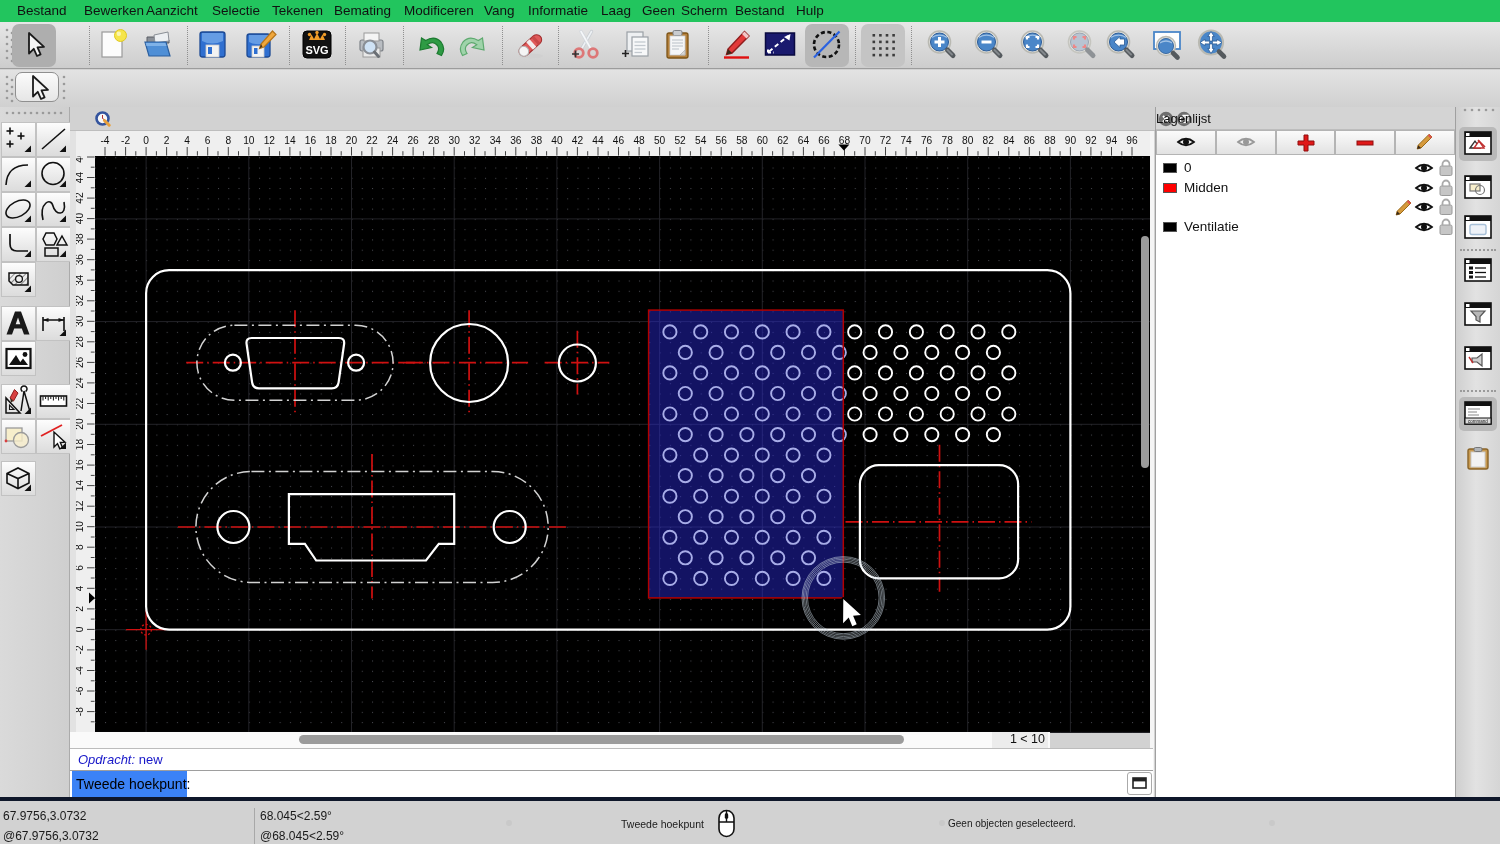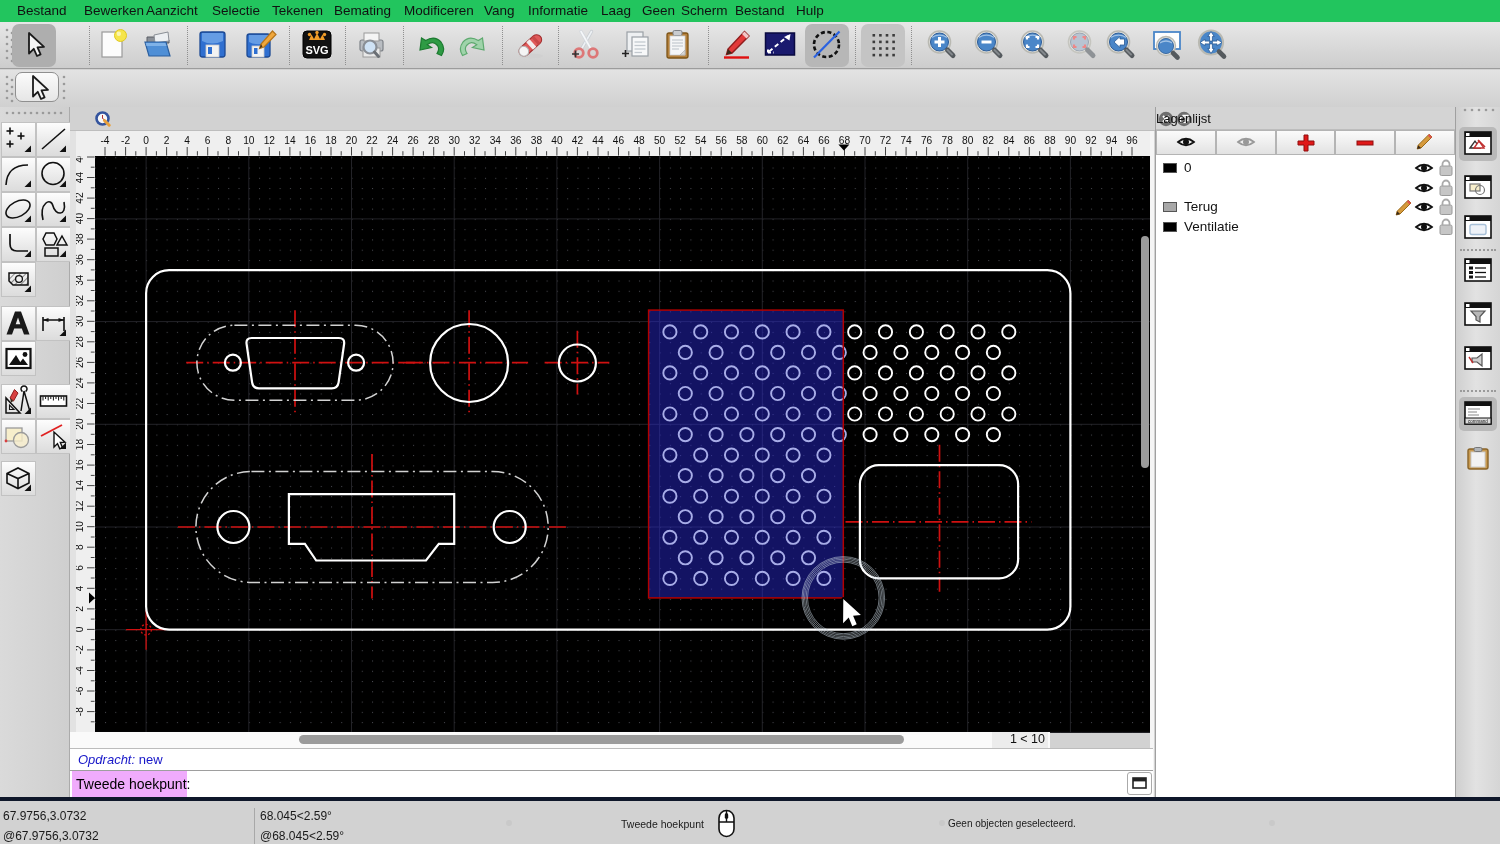--- a/index.html
+++ b/index.html
@@ -848,21 +848,21 @@
   </div>
 <div class="abs" style="left:299px;top:735px;width:605px;height:9px;background:#9b9b9b;border-radius:4.5px;z-index:6"></div>
 <div class="abs" style="left:1150px;top:131px;width:4px;height:666px;background:#f5f5f5"></div>
 <div id="botstrip" class="abs">
     <div id="zoomlbl">1 &lt; 10</div>
   </div>
 <div id="cmdhist" class="abs">
     <span style="position:absolute;left:8px;top:3px;color:#1616c8"><i>Opdracht:</i> new</span>
   </div>
 <div id="cmdrow" class="abs">
-    <span style="position:absolute;left:2px;top:0;width:115px;height:26px;background:#f0abfc;padding:5px 0 0 4px;white-space:nowrap">Tweede hoekpunt:</span>
+    <span style="position:absolute;left:2px;top:0;width:115px;height:26px;background:#3b82f6;padding:5px 0 0 4px;white-space:nowrap">Tweede hoekpunt:</span>
     <span style="position:absolute;right:1px;top:1px;width:25px;height:23px;border:1px solid #aaa;border-radius:3px;background:#fff">
       <svg style="position:absolute;left:4px;top:4px;" width="16" height="14">
         <rect x="1" y="1" width="13" height="10" fill="#fff" stroke="#222" stroke-width="1.6"></rect>
         <rect x="1" y="1" width="13" height="3.4" fill="#222"></rect>
       </svg>
     </span>
   </div>
 <div id="statusbar" class="abs">
     <span class="abs" style="left:3px;top:8px;font-size:12px">67.9756,3.0732</span>
     <span class="abs" style="left:3px;top:28px;font-size:12px">@67.9756,3.0732</span>
@@ -921,32 +921,32 @@
       <span style="position:absolute;left:28px;top:2px">0</span>
     </div>
     <svg style="position:absolute;left:258px;top:53.0px;" width="20" height="16">
       <path d="M 2 8 Q 10 1.5 18 8 Q 10 14.5 2 8 Z" fill="none" stroke="#111" stroke-width="1.7"></path>
       <circle cx="10" cy="8" r="3" fill="#111"></circle>
     </svg>
     <svg style="position:absolute;left:281px;top:52.0px;" width="18" height="18">
       <rect x="3" y="7" width="12" height="9.5" rx="1.5" fill="#c6c6c6" stroke="#9a9a9a"></rect>
       <path d="M 5.5 7 L 5.5 5 a 3.5 3.5 0 0 1 7 0 L 12.5 7" fill="none" stroke="#aaa" stroke-width="1.8"></path>
     </svg>
+    <div class="lrow" style="top:70.7px">
+      <span class="sw" style="background:#f00;border:1px solid #555"></span>
+      <span style="position:absolute;left:28px;top:2px">Midden</span>
+    </div>
     <svg style="position:absolute;left:258px;top:72.7px;" width="20" height="16">
       <path d="M 2 8 Q 10 1.5 18 8 Q 10 14.5 2 8 Z" fill="none" stroke="#111" stroke-width="1.7"></path>
       <circle cx="10" cy="8" r="3" fill="#111"></circle>
     </svg>
     <svg style="position:absolute;left:281px;top:71.7px;" width="18" height="18">
       <rect x="3" y="7" width="12" height="9.5" rx="1.5" fill="#c6c6c6" stroke="#9a9a9a"></rect>
       <path d="M 5.5 7 L 5.5 5 a 3.5 3.5 0 0 1 7 0 L 12.5 7" fill="none" stroke="#aaa" stroke-width="1.8"></path>
     </svg>
-    <div class="lrow" style="top:90.4px">
-      <span class="sw" style="background:#a8a8a8;border:1px solid #555"></span>
-      <span style="position:absolute;left:28px;top:2px">Terug</span>
-    </div>
     <svg style="position:absolute;left:238px;top:92.4px;" width="18" height="18">
       <path d="M 14.2 1.2 L 17 4 L 6 15 L 2.2 16 L 3.2 12.2 Z" fill="#d69a3c" stroke="#9a6a1a" stroke-width="1"></path>
       <path d="M 2.2 16 L 3.2 12.2 L 6 15 Z" fill="#3a2a1a"></path>
       <path d="M 14.2 1.2 L 17 4 L 15.6 5.4 L 12.8 2.6 Z" fill="#e05050"></path>
     </svg>
     <svg style="position:absolute;left:258px;top:92.4px;" width="20" height="16">
       <path d="M 2 8 Q 10 1.5 18 8 Q 10 14.5 2 8 Z" fill="none" stroke="#111" stroke-width="1.7"></path>
       <circle cx="10" cy="8" r="3" fill="#111"></circle>
     </svg>
     <svg style="position:absolute;left:281px;top:91.4px;" width="18" height="18">

